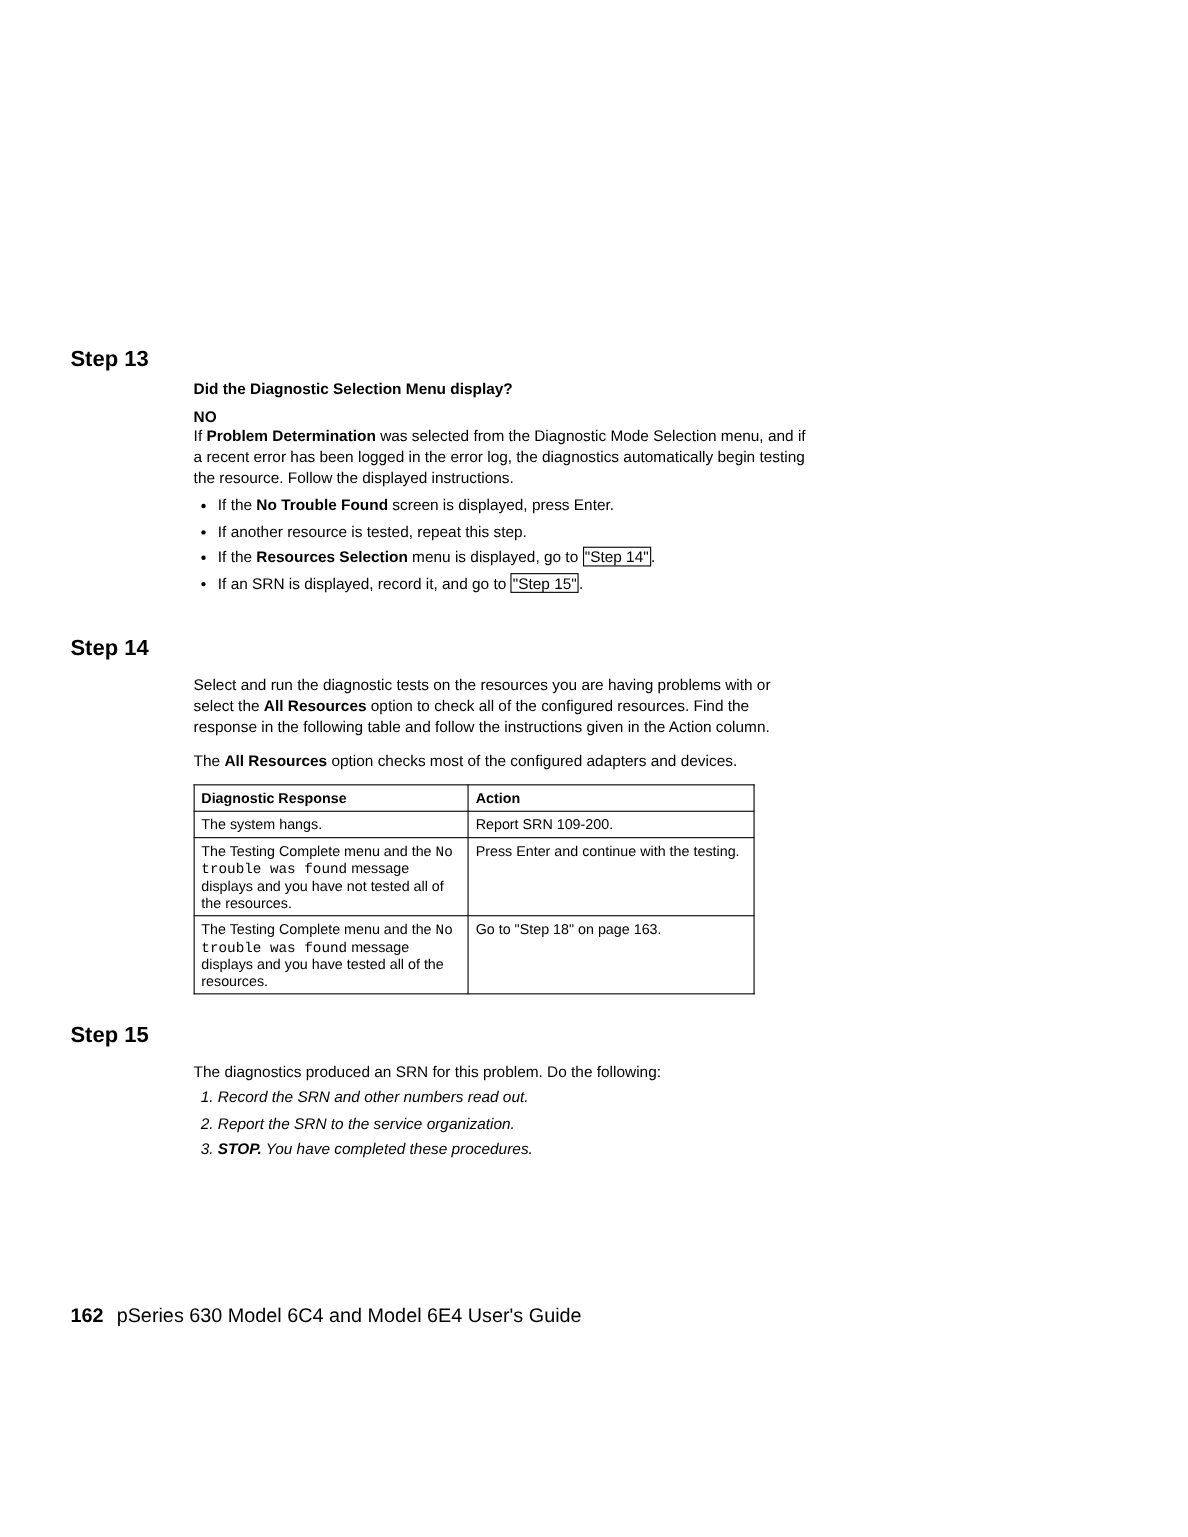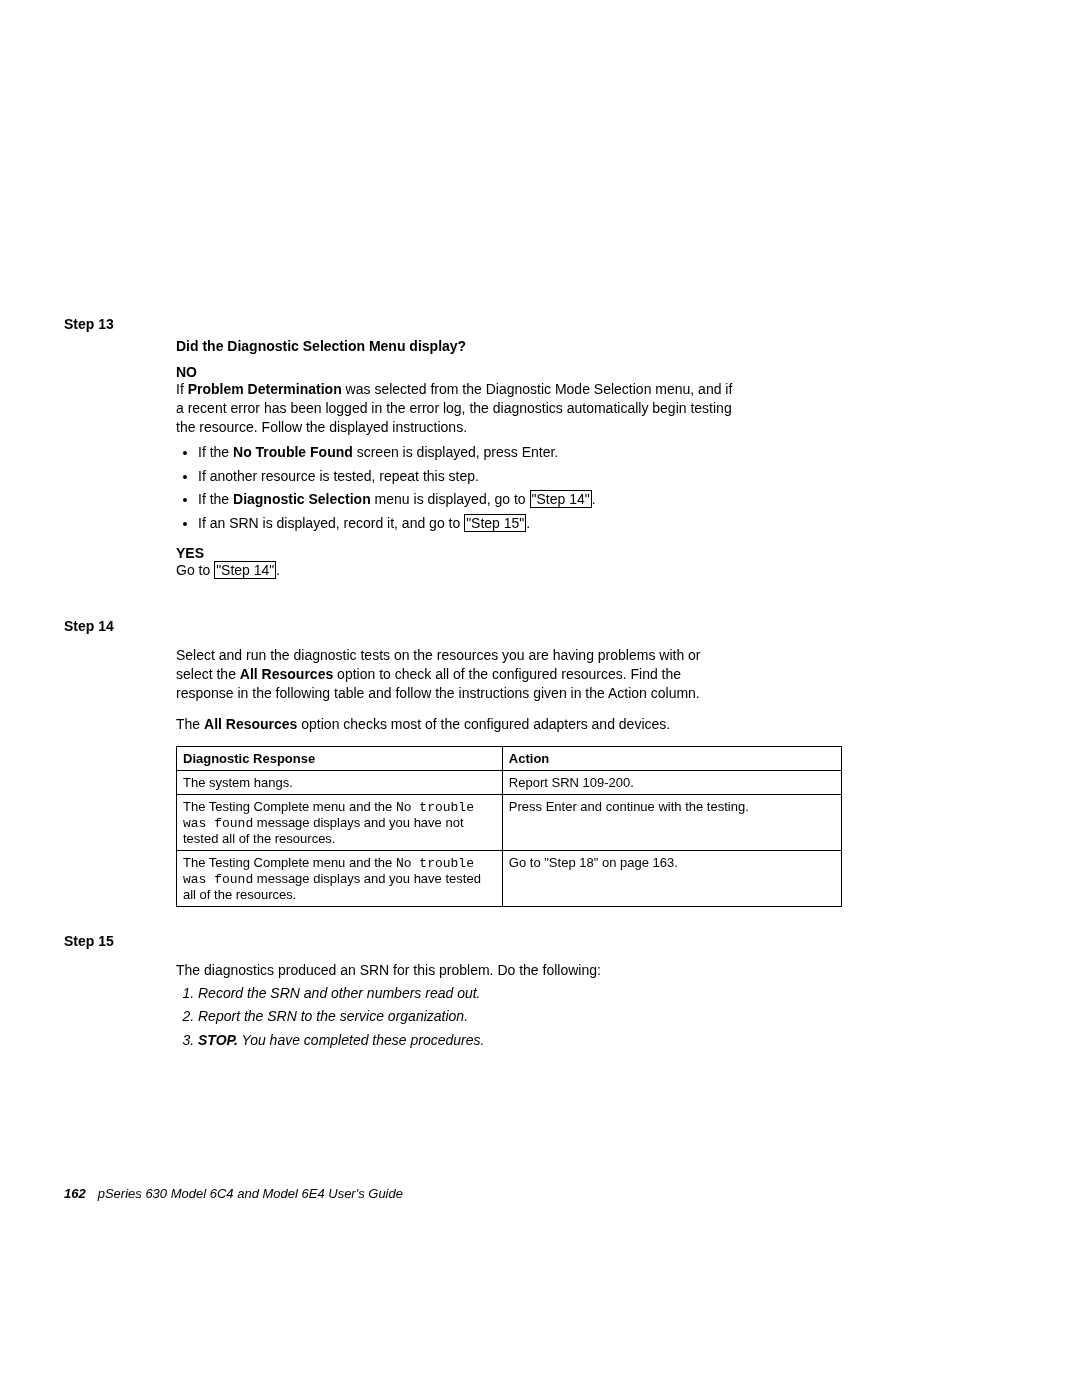--- a/index.html
+++ b/index.html
@@ -14,21 +14,21 @@
     position: relative;
   }
   .page {
     position: absolute;
     left: 64px;
     top: 316px;
     width: 670px;
   }
   .step-heading {
     font-weight: bold;
-    font-size: 14px;
+    font-size: 20px;
     margin: 0 0 6px 0;
   }
   .indent1 {
     margin-left: 112px;
   }
   .question {
     font-weight: bold;
     margin-bottom: 10px;
   }
   .row {
@@ -71,40 +71,39 @@
   }
   .bold { font-weight: bold; }
   .mono { font-family: "Courier New", monospace; font-size: 13px; }
   .body-para {
     margin: 12px 0 12px 112px;
     line-height: 1.35;
   }
   table.diag {
     border-collapse: collapse;
     margin-left: 112px;
-    width: 666px;
+    width: 510px;
     margin-top: 4px;
     font-size: 13px;
   }
   table.diag th, table.diag td {
     border: 1px solid #000;
     padding: 4px 6px;
     text-align: left;
     vertical-align: top;
   }
   table.diag th {
     font-weight: bold;
   }
   .section-gap { height: 26px; }
   .footer {
     position: absolute;
     left: 64px;
     top: 1186px;
-    font-size: 13px;
-    font-style: italic;
+    font-size: 18px;
   }
   .footer .pagenum { font-weight: bold; margin-right: 12px; }
 </style>
 </head>
 <body>
 
 <div class="page">
 
   <div class="step-heading">Step 13</div>
 
@@ -116,37 +115,29 @@
       <div class="content-col">
         <p class="para">
           <span>If </span><span class="bold">Problem Determination</span><span> was selected from the Diagnostic Mode Selection menu, and if a recent error has been logged in the error log, the diagnostics automatically begin testing the resource. Follow the displayed instructions.</span>
         </p>
         <ul class="bullets">
           <li>
             <span>If the </span><span class="bold">No Trouble Found</span><span> screen is displayed, press Enter.</span>
           </li>
           <li>If another resource is tested, repeat this step.</li>
           <li>
-            <span>If the </span><span class="bold">Diagnostic Selection</span><span> menu is displayed, go to </span><span class="link">"Step 14"</span><span>.</span>
+            <span>If the </span><span class="bold">Resources Selection</span><span> menu is displayed, go to </span><span class="link">"Step 14"</span><span>.</span>
           </li>
           <li>
             <span>If an SRN is displayed, record it, and go to </span><span class="link">"Step 15"</span><span>.</span>
           </li>
         </ul>
       </div>
     </div>
 
-    <div class="row">
-      <div class="label-col">YES</div>
-      <div class="content-col">
-        <p class="para">
-          <span>Go to </span><span class="link">"Step 14"</span><span>.</span>
-        </p>
-      </div>
-    </div>
   </div>
 
   <div class="section-gap"></div>
 
   <div class="step-heading">Step 14</div>
 
   <p class="body-para">
     <span>Select and run the diagnostic tests on the resources you are having problems with or select the </span><span class="bold">All Resources</span><span> option to check all of the configured resources. Find the response in the following table and follow the instructions given in the Action column.</span>
   </p>
 

